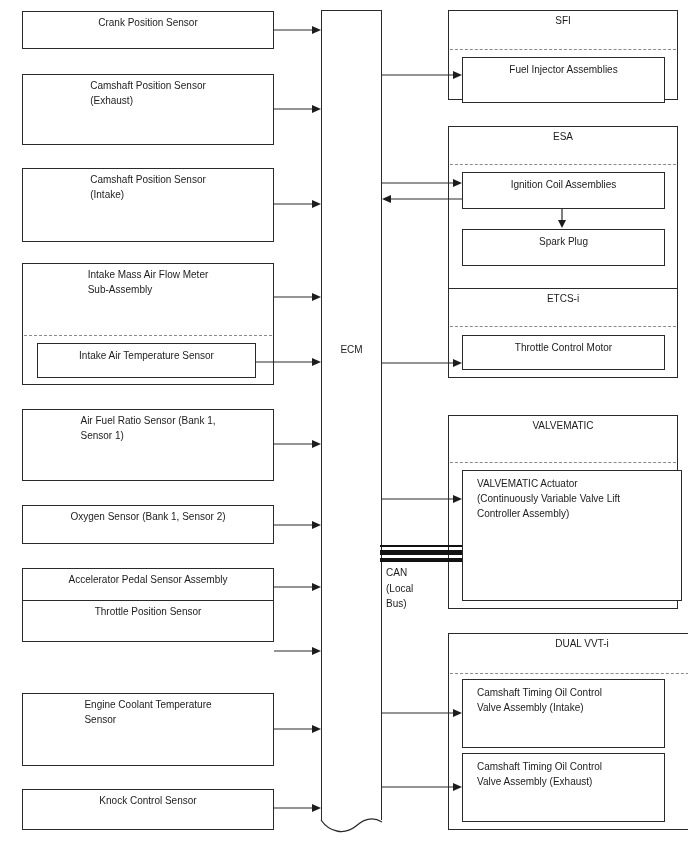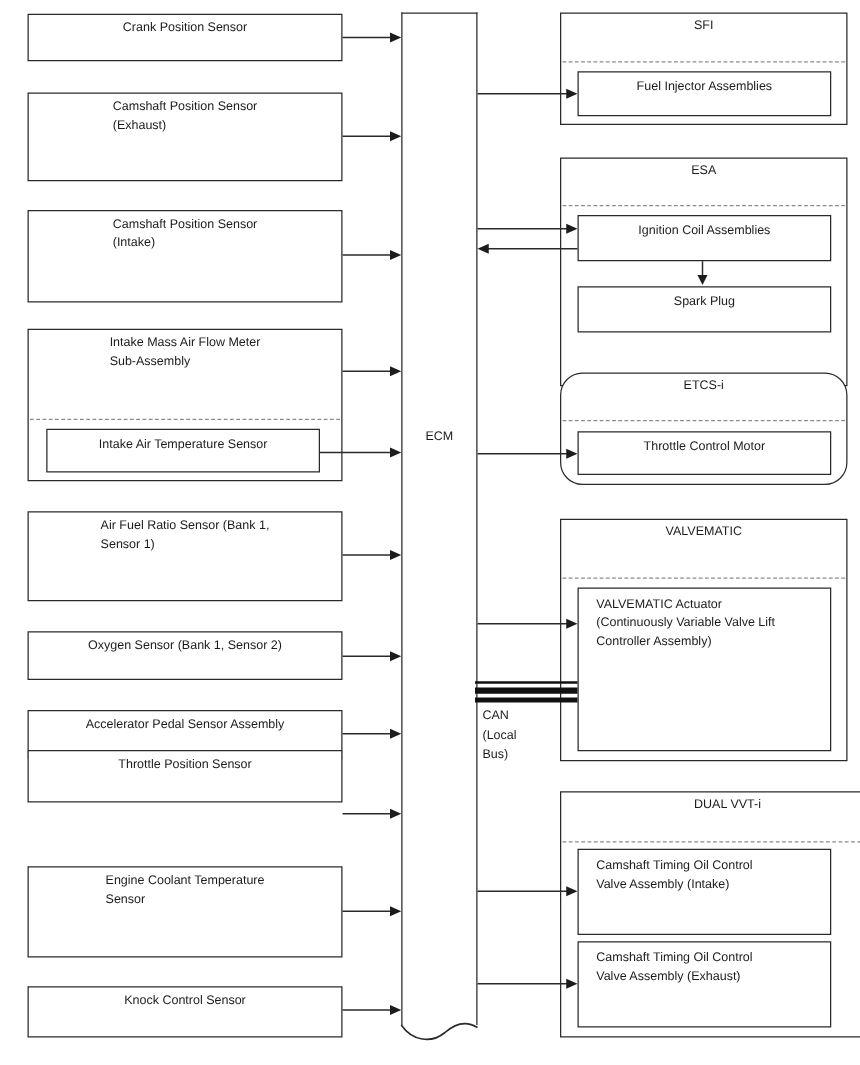--- a/index.html
+++ b/index.html
@@ -116,48 +116,48 @@
     <span class="lbl">Knock Control Sensor</span>
   </div>
 
   <div class="ecm-box">
     <span class="ecm-label">ECM</span>
   </div>
 
   <div class="box" style="left:448px;top:10px;width:230px;height:90px;">
     <span class="section-title">SFI</span>
     <span class="dashed-sep" style="top:38px;"></span>
-    <div class="nested center" style="left:13px;top:46px;width:203px;height:36px;">
+    <div class="nested center" style="left:13px;top:46px;width:203px;height:46px;">
       <span class="lbl">Fuel Injector Assemblies</span>
     </div>
   </div>
 
   <div class="box" style="left:448px;top:126px;width:230px;height:183px;">
     <span class="section-title">ESA</span>
     <span class="dashed-sep" style="top:37px;"></span>
     <div class="nested center" style="left:13px;top:45px;width:203px;height:37px;">
       <span class="lbl">Ignition Coil Assemblies</span>
     </div>
     <div class="nested center" style="left:13px;top:102px;width:203px;height:37px;">
       <span class="lbl">Spark Plug</span>
     </div>
   </div>
 
-  <div class="box" style="left:448px;top:298px;width:230px;height:90px;border-radius:18px;">
+  <div class="box" style="left:448px;top:288px;width:230px;height:90px;">
     <span class="section-title">ETCS-i</span>
     <span class="dashed-sep" style="top:37px;"></span>
     <div class="nested center" style="left:13px;top:46px;width:203px;height:35px;">
       <span class="lbl">Throttle Control Motor</span>
     </div>
   </div>
 
   <div class="box" style="left:448px;top:415px;width:230px;height:194px;">
     <span class="section-title">VALVEMATIC</span>
     <span class="dashed-sep" style="top:46px;"></span>
-    <div class="nested leftpad" style="left:13px;top:54px;width:203px;height:131px;">
+    <div class="nested leftpad" style="left:13px;top:54px;width:220px;height:131px;">
       <span class="lbl">VALVEMATIC Actuator
 (Continuously Variable Valve Lift
 Controller Assembly)</span>
     </div>
   </div>
 
   <div class="box" style="left:448px;top:633px;width:268px;height:197px;">
     <span class="section-title">DUAL VVT-i</span>
     <span class="dashed-sep" style="top:39px;"></span>
     <div class="nested leftpad" style="left:13px;top:45px;width:203px;height:69px;">

